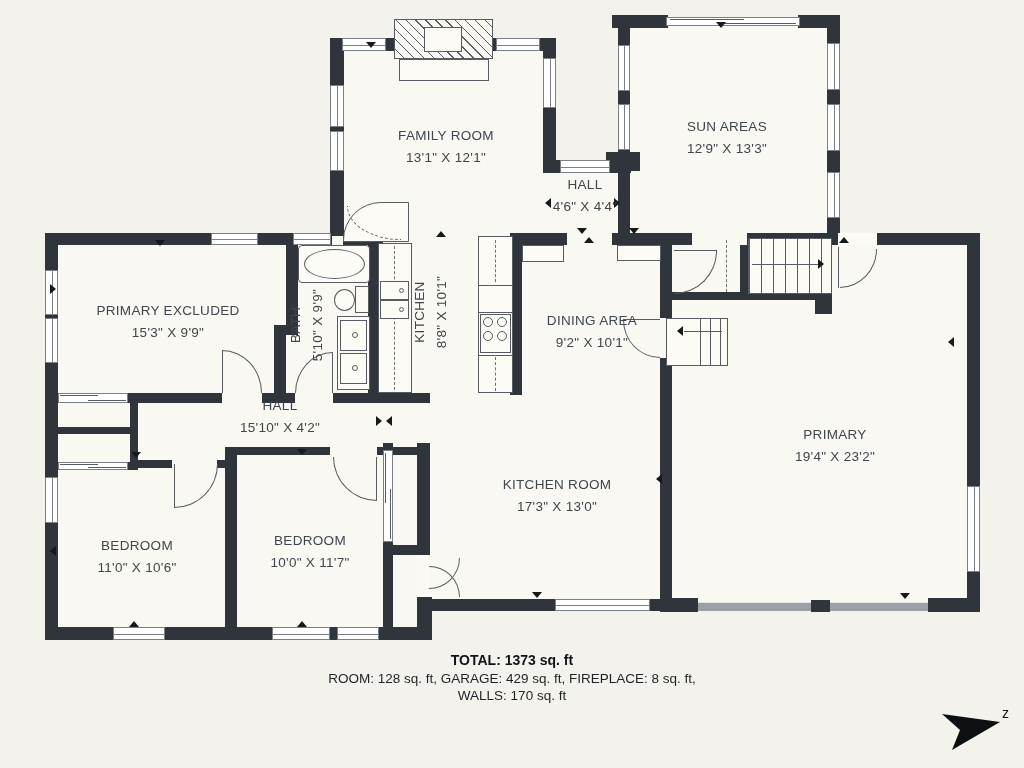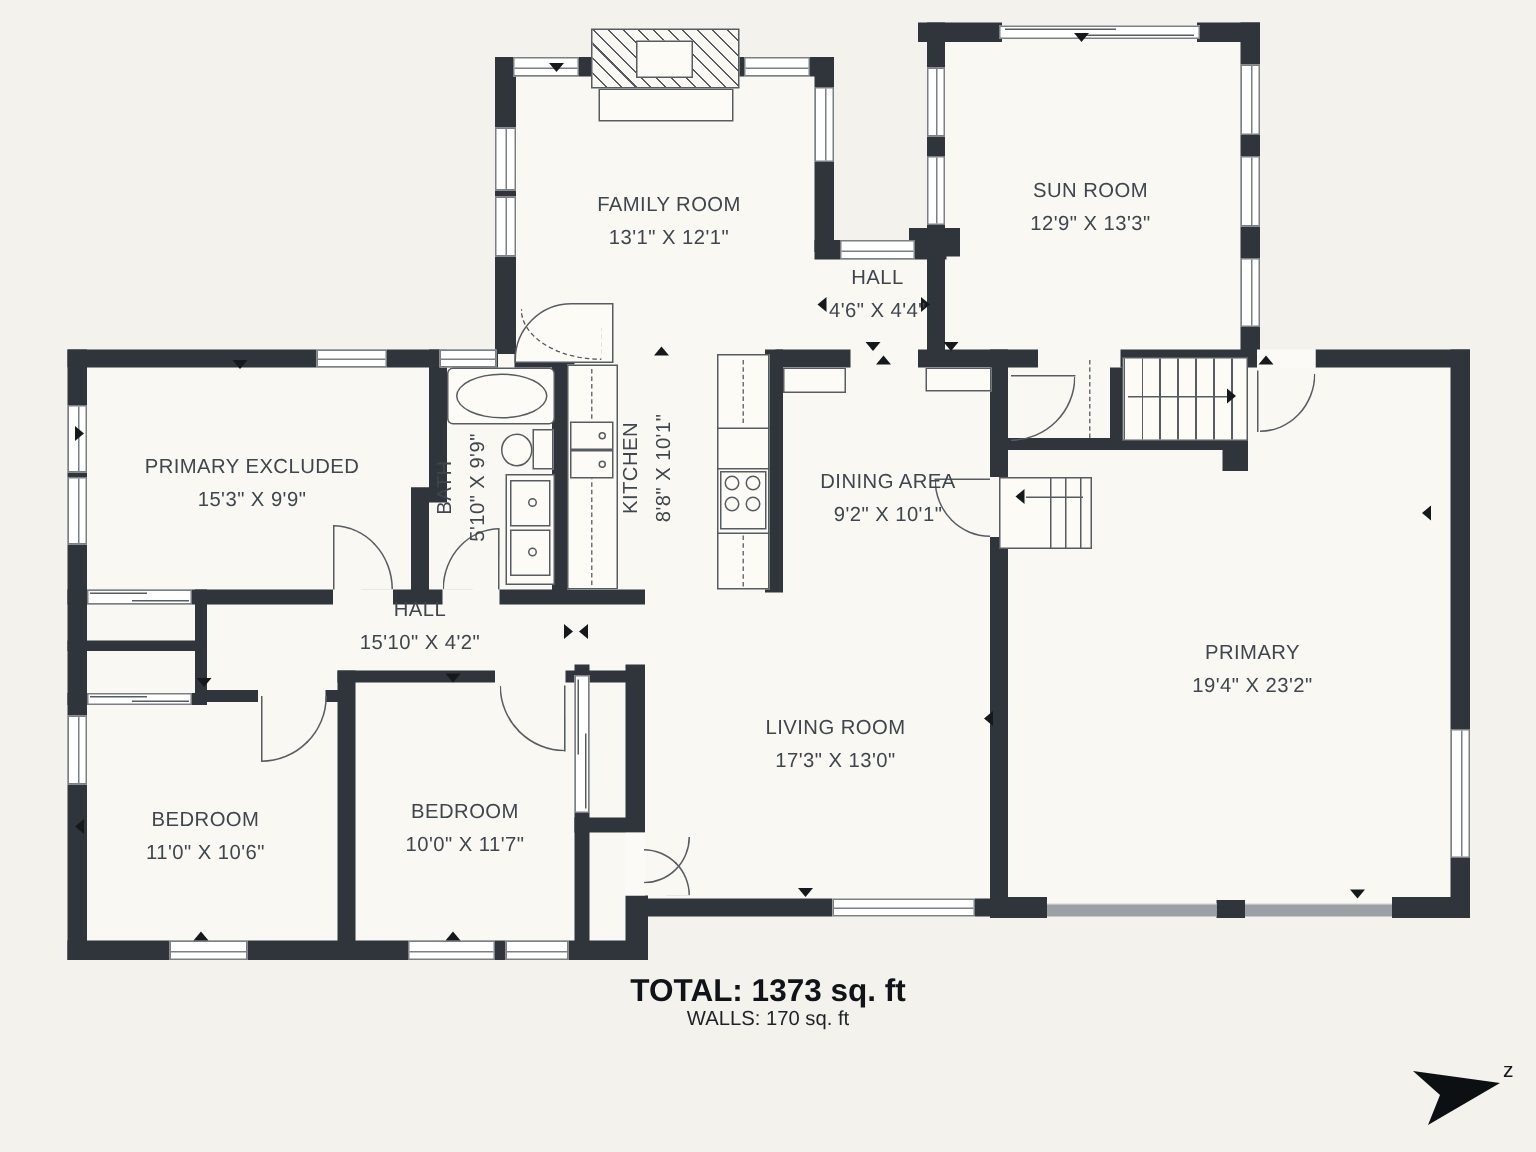--- a/index.html
+++ b/index.html
@@ -31,21 +31,21 @@
   .tu{border-bottom:6px solid #16191c;border-top:0}
   .td{border-top:6px solid #16191c;border-bottom:0}
   .tl{border-right:6px solid #16191c;border-left:0}
   .tr{border-left:6px solid #16191c;border-right:0}
   .stairs{border:1px solid #565c61;background:#fcfbf6 repeating-linear-gradient(90deg,#565c61 0 1px,transparent 1px 12px)}
   .gd{background:#9aa0a4;border-top:1px solid #e3e4e5}
   .hatch{background:#f9f8f2 repeating-linear-gradient(45deg,transparent 0 6px,#565c61 6px 7px);border:1px solid #565c61}
   .lbl{position:absolute;transform:translate(-50%,-50%);text-align:center;color:#3f464d;font-size:13.5px;letter-spacing:.3px;line-height:1.6;white-space:nowrap}
   .lbl.rot{transform:translate(-50%,-50%) rotate(-90deg)}
   .summary{position:absolute;left:0;right:0;top:652px;text-align:center;color:#1e2227;font-size:13.5px;line-height:17px}
-  .summary .tot{font-size:21px;font-weight:bold;color:#101418;margin-bottom:1px}
+  .summary .tot{font-size:14px;font-weight:bold;color:#101418;margin-bottom:1px}
   .compass{position:absolute;left:938px;top:700px}
 </style>
 </head>
 <body>
 
 <div class="stage">
 
   <div>
     <i class="f" style="left:332px;top:40px;width:222px;height:200px"></i>
     <i class="f" style="left:620px;top:17px;width:216px;height:224px"></i>
@@ -228,21 +228,21 @@
     <i class="tri tu" style="left:129px;top:621px"></i>
     <i class="tri tu" style="left:297px;top:621px"></i>
   </div>
 
   <div>
     <div class="lbl" style="left:446px;top:147px">
       <div>FAMILY ROOM</div>
         <div>13'1" X 12'1"</div>
     </div>
     <div class="lbl" style="left:727px;top:138px">
-      <div>SUN ROOM</div>
+      <div>SUN AREAS</div>
         <div>12'9" X 13'3"</div>
     </div>
     <div class="lbl" style="left:585px;top:196px">
       <div>HALL</div>
         <div>4'6" X 4'4"</div>
     </div>
     <div class="lbl" style="left:168px;top:322px">
       <div>PRIMARY EXCLUDED</div>
         <div>15'3" X 9'9"</div>
     </div>
@@ -260,35 +260,36 @@
     </div>
     <div class="lbl" style="left:280px;top:417px">
       <div>HALL</div>
         <div>15'10" X 4'2"</div>
     </div>
     <div class="lbl" style="left:835px;top:446px">
       <div>PRIMARY</div>
         <div>19'4" X 23'2"</div>
     </div>
     <div class="lbl" style="left:557px;top:496px">
-      <div>LIVING ROOM</div>
+      <div>KITCHEN ROOM</div>
         <div>17'3" X 13'0"</div>
     </div>
     <div class="lbl" style="left:137px;top:557px">
       <div>BEDROOM</div>
         <div>11'0" X 10'6"</div>
     </div>
     <div class="lbl" style="left:310px;top:552px">
       <div>BEDROOM</div>
         <div>10'0" X 11'7"</div>
     </div>
   </div>
 
   <div class="summary">
     <div class="tot">TOTAL: 1373 sq. ft</div>
+    <div>ROOM: 128 sq. ft, GARAGE: 429 sq. ft, FIREPLACE: 8 sq. ft,</div>
     <div>WALLS: 170 sq. ft</div>
   </div>
 
   <svg class="compass" width="76" height="58" viewBox="0 0 76 58">
     <polygon points="4,14 62,22 14,50 22,30" fill="#0d1013"></polygon>
     <text x="64" y="18" font-size="14" fill="#14171a" font-family="Liberation Sans, sans-serif">z</text>
   </svg>
 
 </div>
 

